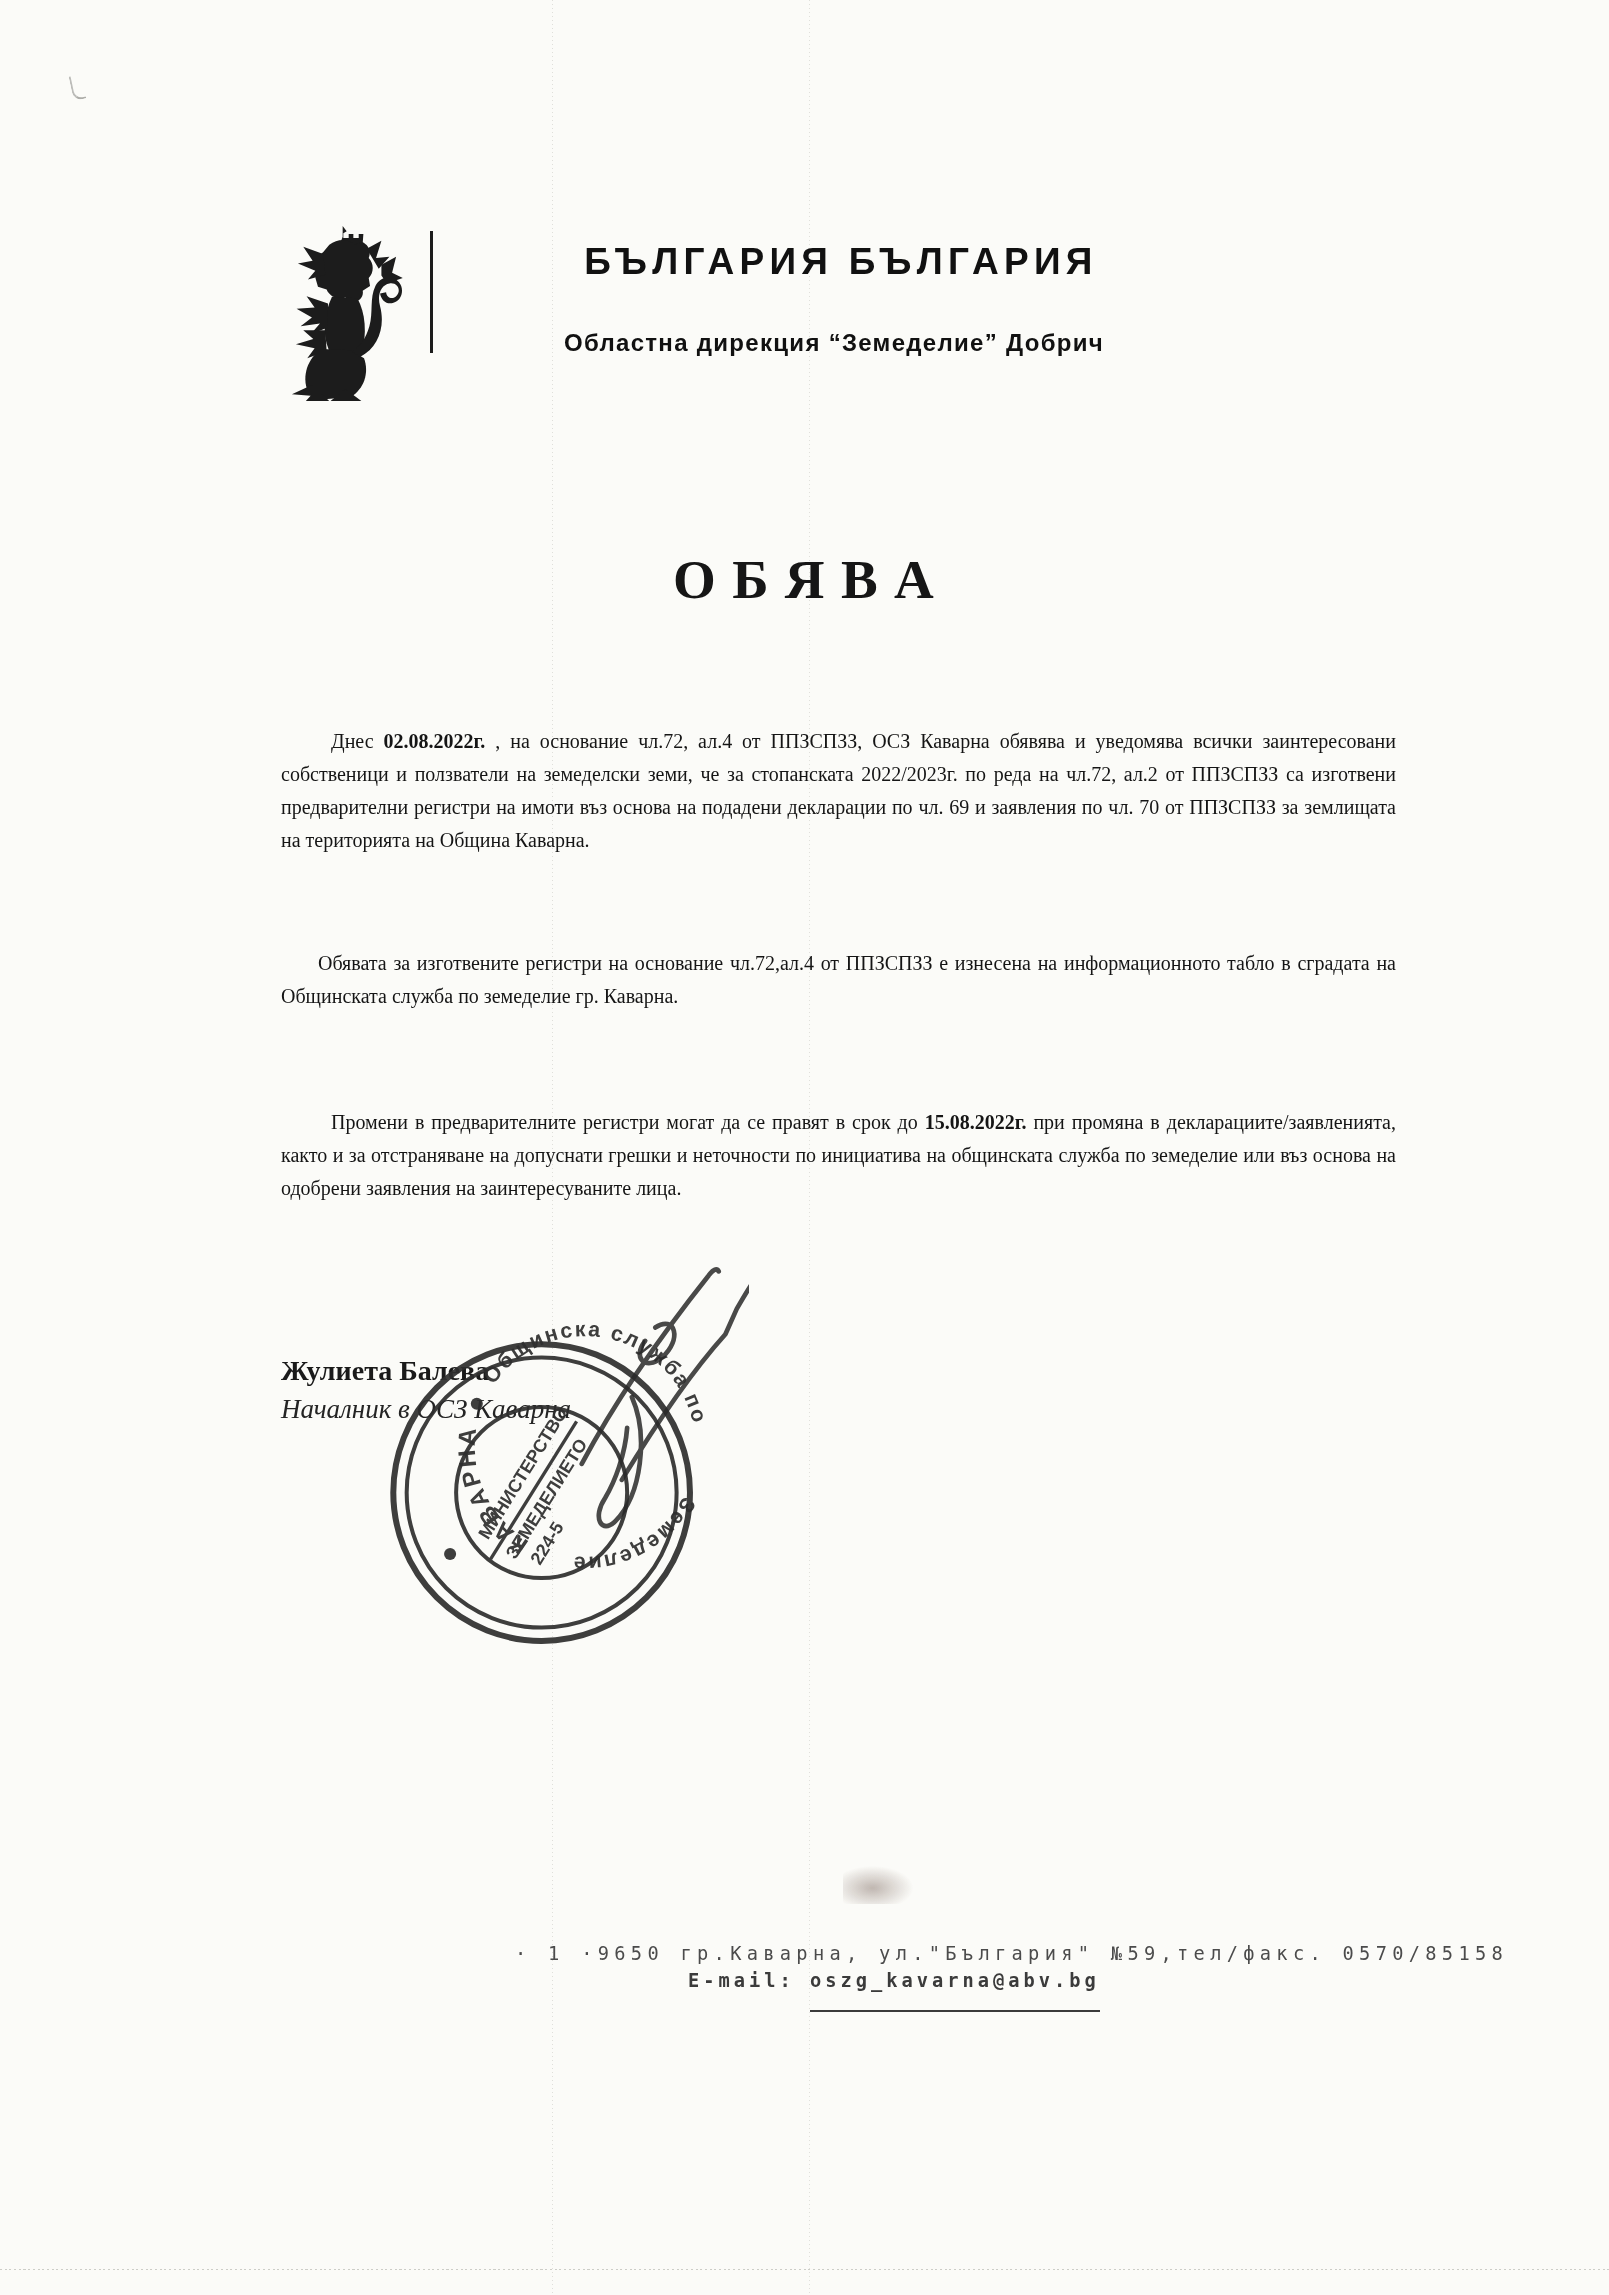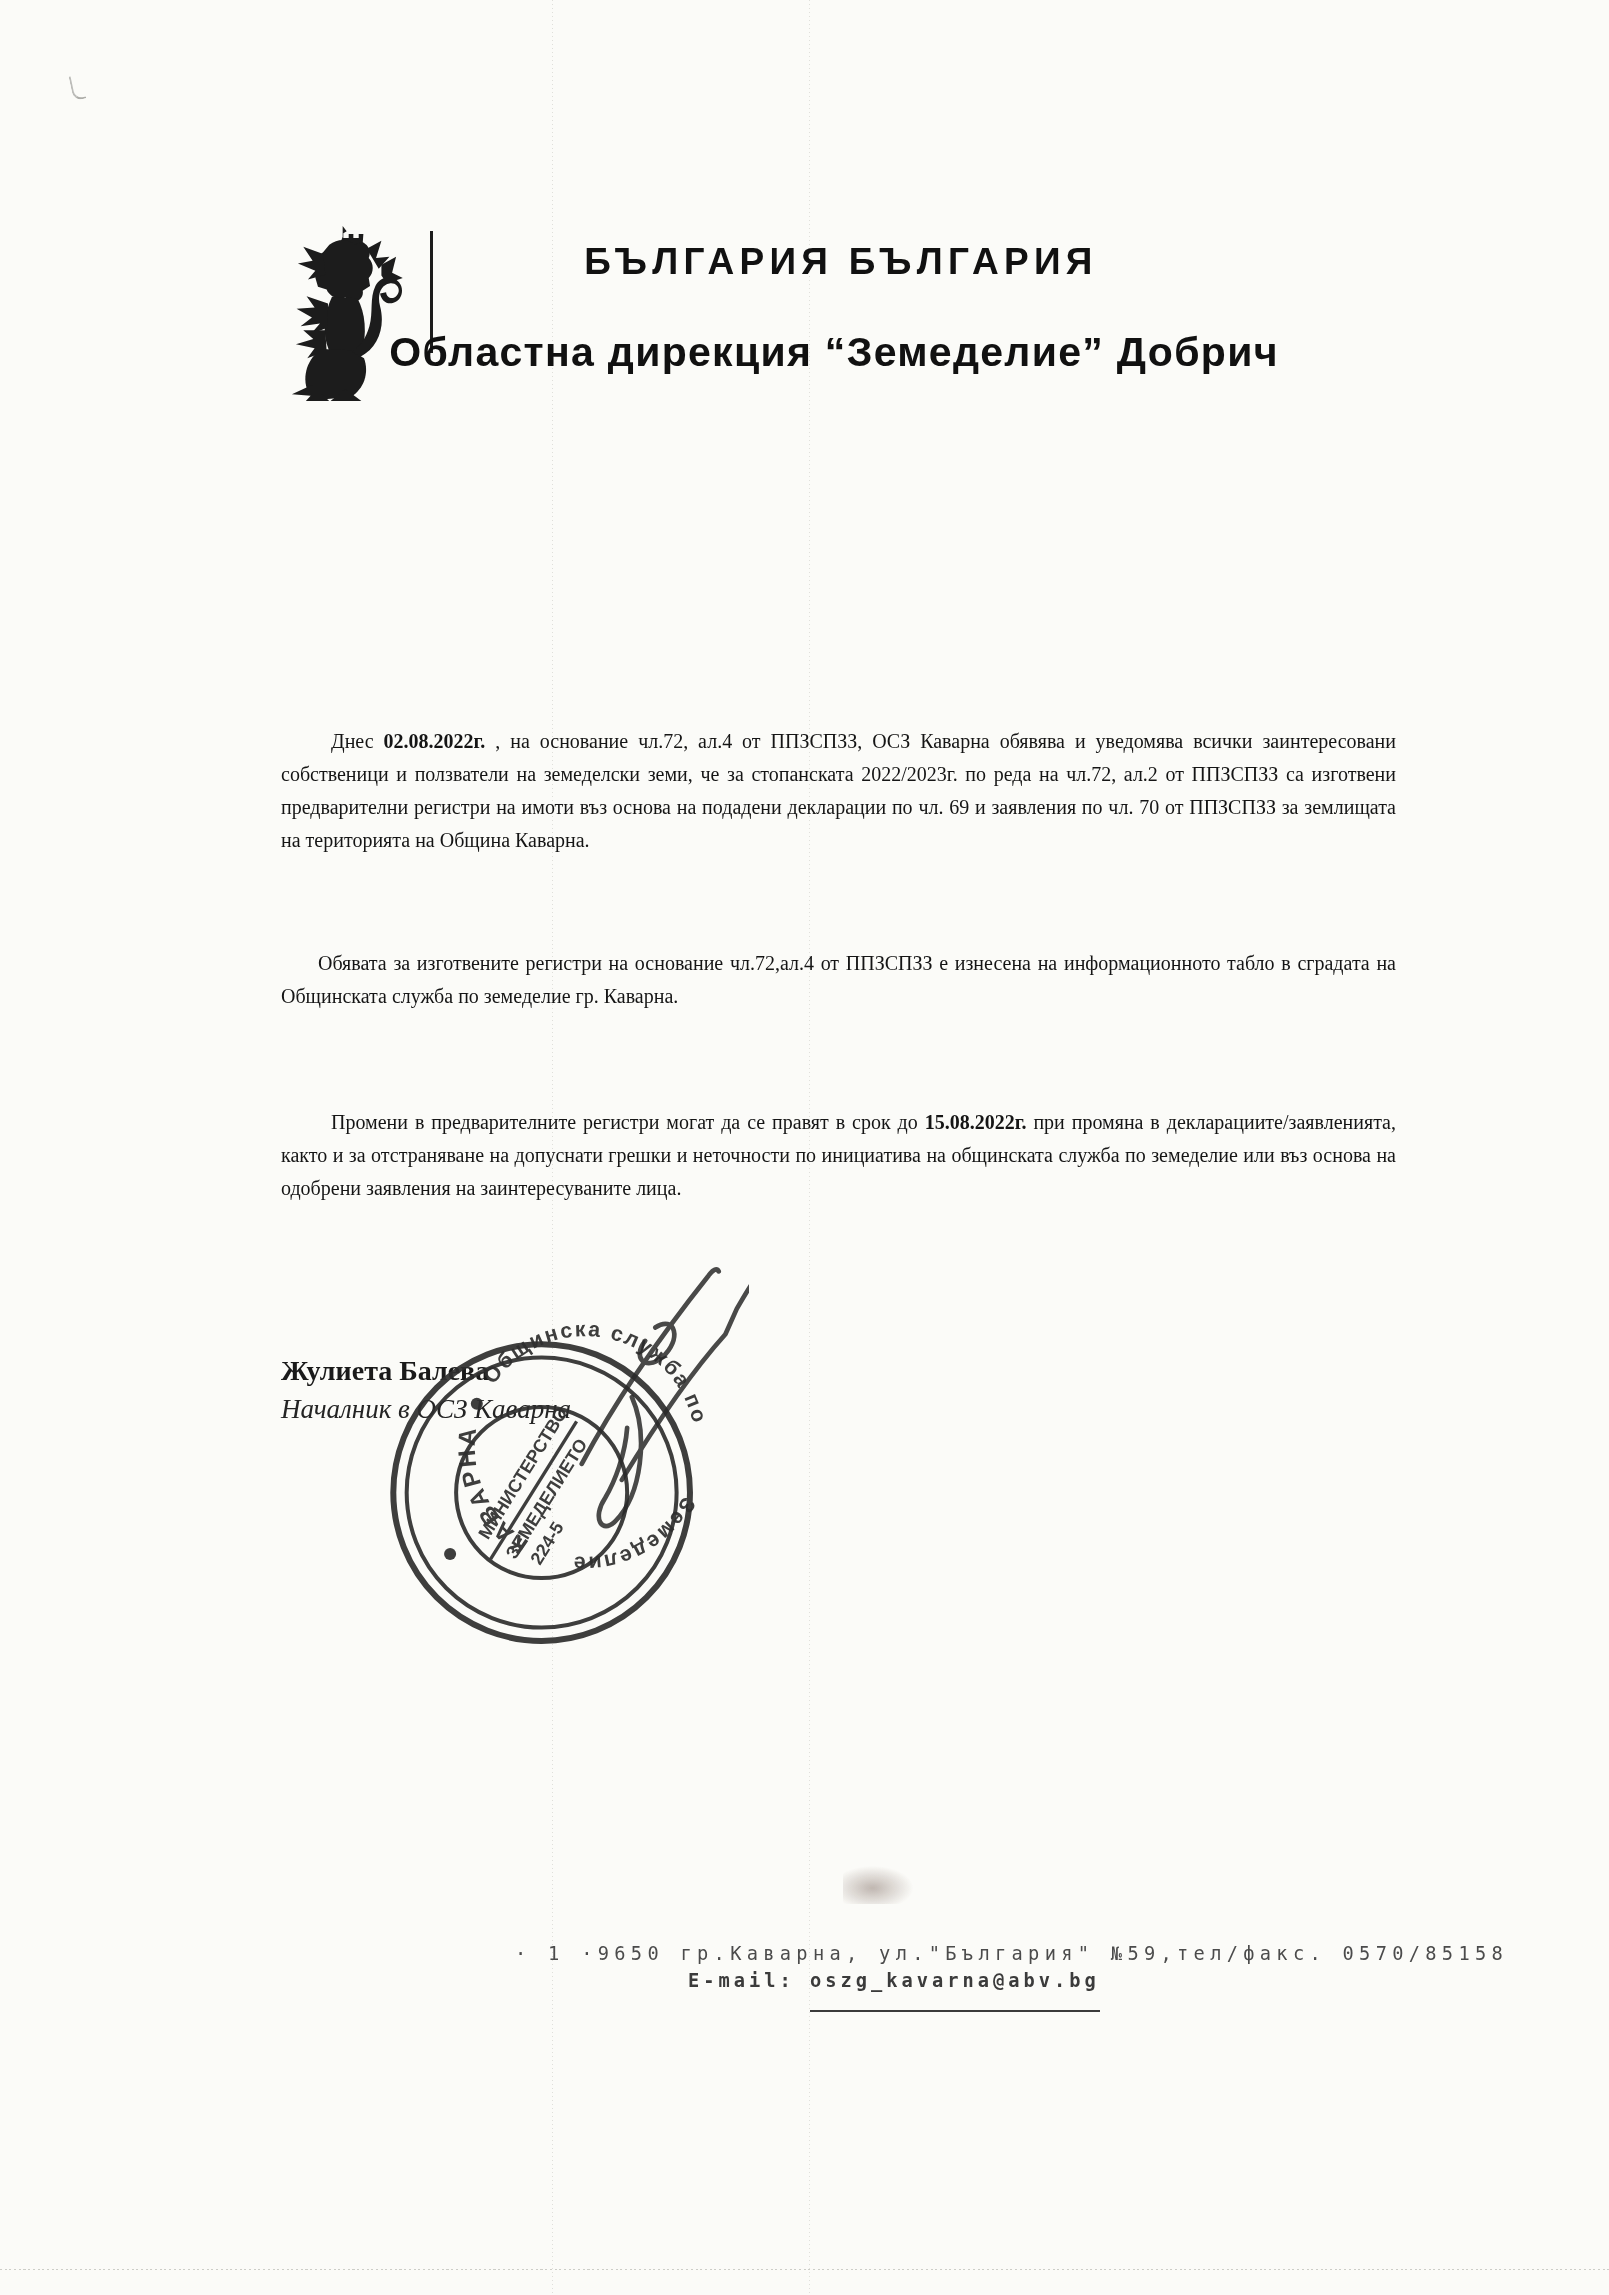--- a/index.html
+++ b/index.html
@@ -38,21 +38,21 @@
   
   .lion{position:absolute;left:281px;top:226px;width:122px;height:175px;}
   .hdr-divider{position:absolute;left:430px;top:231px;width:3.3px;height:122px;background:#1c1c1c;}
   .hdr-line{
     position:absolute;transform:translateX(-50%);
     font-family:"Liberation Sans", sans-serif;font-weight:bold;color:#111;
     white-space:nowrap;
   }
   .hdr-1{left:841px;top:241px;font-size:37px;letter-spacing:5.3px;}
   .hdr-2{left:850px;top:289px;font-size:33px;letter-spacing:1.3px;}
-  .hdr-3{left:834px;top:329px;font-size:41px;letter-spacing:1.3px;}
+  .hdr-3{left:834px;top:329px;font-size:24px;letter-spacing:1.3px;}
   .hdr-4{left:899px;top:371px;font-size:33px;letter-spacing:0.7px;}
   
   .doc-title{
     position:absolute;left:804px;top:548px;transform:translateX(-50%);
     font-family:"Liberation Serif", serif;font-weight:bold;
     font-size:55px;letter-spacing:1.3px;white-space:nowrap;color:#161616;
   }
   
   .body-par{
     position:absolute;left:281px;width:1115px;margin:0;
@@ -115,20 +115,21 @@
       <path d="M118 196 C 146 182 156 150 148 120 C 143 102 150 88 162 86 C 174 84 180 96 173 104 C 167 111 158 108 157 99 L 148 101 C 150 112 158 118 168 115 C 181 111 185 94 176 84 C 166 72 148 76 141 90 C 132 108 138 130 132 150 C 127 168 118 180 106 188 Z"></path>
       <path d="M150 58 L172 46 166 70 182 78 158 86 150 74 Z"></path>
     </g>
   </svg>
 
   <div class="hdr-divider"></div>
 
   <div class="hdr-line hdr-1">БЪЛГАРИЯ БЪЛГАРИЯ</div>
   <div class="hdr-line hdr-3">Областна дирекция “Земеделие” Добрич</div>
 
+  <div class="doc-title">О Б Я В А</div>
 
   <p class="body-par p1"><span>Днес </span><span class="b">02.08.2022г.</span><span> , на основание чл.72, ал.4 от ППЗСПЗЗ, ОСЗ Каварна обявява и уведомява всички заинтересовани собственици и ползватели на земеделски земи, че за стопанската 2022/2023г. по реда на чл.72, ал.2 от ППЗСПЗЗ са изготвени предварителни регистри на имоти въз основа на подадени декларации по чл. 69 и заявления по чл. 70 от ППЗСПЗЗ за землищата на територията на Община Каварна.</span></p>
 
   <p class="body-par p2">Обявата за изготвените регистри на основание чл.72,ал.4 от ППЗСПЗЗ е изнесена на информационното табло в сградата на Общинската служба по земеделие гр. Каварна.</p>
 
 
   <p class="body-par p4"><span>Промени в предварителните регистри могат да се правят в срок до </span><span class="b">15.08.2022г.</span><span> при промяна в декларациите/заявленията, както и за отстраняване на допуснати грешки и неточности по инициатива на общинската служба по земеделие или въз основа на одобрени заявления на заинтересуваните лица.</span></p>
 
   <div class="sig-name">Жулиета Балева</div>
   <div class="sig-role">Началник в ОСЗ Каварна</div>

